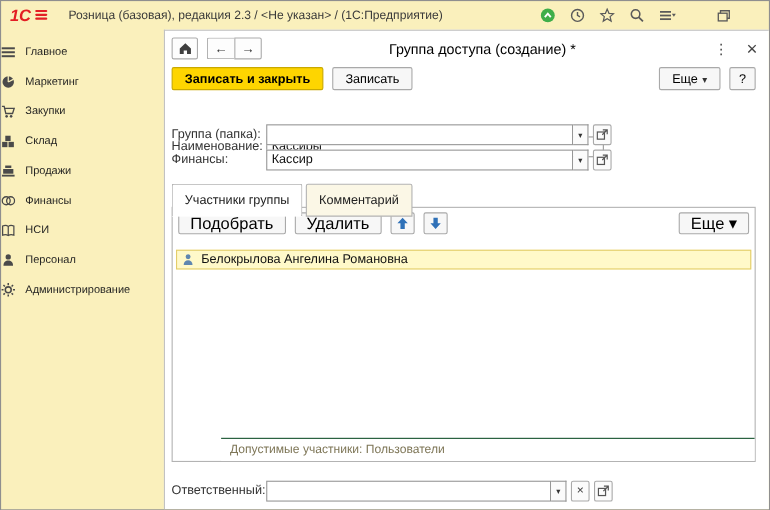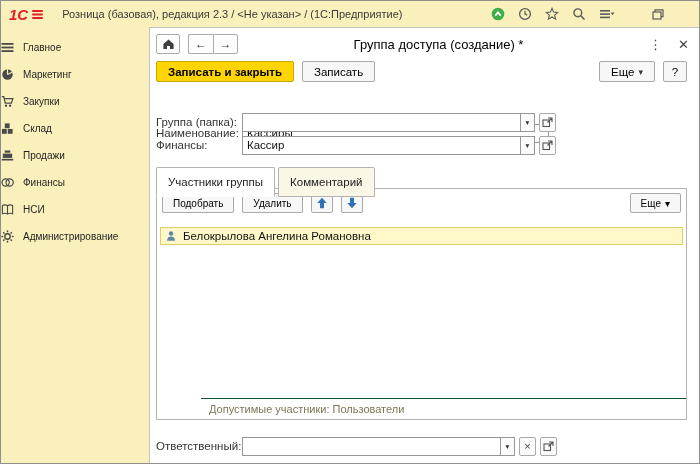--- a/index.html
+++ b/index.html
@@ -5,21 +5,21 @@
   * { box-sizing: border-box; margin: 0; padding: 0; }
   html,body { width:700px; height:464px; }
   body { font-family:"Liberation Sans", sans-serif; font-size:11.5px; color:#222; }
 
   .window { position:relative; width:700px; height:464px; background:#faf0bc;
             border:1px solid #8f8f8f; overflow:hidden; }
 
   
   .titlebar { position:absolute; left:0; top:0; width:100%; height:26px;
               display:flex; align-items:center; padding:0 8px; }
-  .logo { display:flex; align-items:center; gap:3px; }
+  .logo { display:flex; gap:3px; }
   .logo-text { color:#e31e24; font-weight:bold; font-style:italic; font-size:15px; line-height:1; }
   .app-title { font-size:11px; color:#3a3a3a; margin-left:18px; white-space:nowrap; }
   .tb-icons { position:absolute; left:490px; top:0; height:26px; display:flex; gap:13px; align-items:center; }
   .tb-win { position:absolute; right:34px; top:0; height:26px; display:flex; align-items:center; }
   .tb-btn { background:none; border:none; padding:0; cursor:pointer; display:flex; align-items:center; }
 
   
   .sidebar { position:absolute; left:0; top:26px; width:148px; bottom:0; padding-top:7px; }
   .side-item { display:flex; align-items:center; gap:9px; height:27px; 
                font-size:10px; color:#1f1f1f; cursor:pointer; }
@@ -65,21 +65,21 @@
   
   .tabs { position:absolute; top:139px; left:6px; z-index:3; display:flex; gap:3px; align-items:flex-end; }
   .tab { border:1px solid #b3b3b3; background:#fbf7e6; padding:14px 11px; font-size:11.5px;
          border-radius:2px 2px 0 0; height:21px; display:flex; align-items:center; cursor:pointer; }
   .tab.active { background:#fff; height:22px; border-bottom:1px solid #fff; }
 
   .panel { position:absolute; top:160px; left:6px; right:12px; bottom:43px;
            border:1px solid #b3b3b3; background:#fff; }
   .panel-bar { display:flex; gap:8px; align-items:center; padding:4px 5px 3px; }
   .btn-sm { height:20px; border:1px solid #a9a9a9; background:#f7f7f7; border-radius:2px;
-            font-size:10px; padding:0 10px; cursor:pointer; font-family:inherit;
+            font-size:15px; padding:0 10px; cursor:pointer; font-family:inherit;
             display:flex; align-items:center; gap:4px;text-align:right; }
   .arrow-btn { width:22px; justify-content:center; padding:0; }
   .panel-list { position:absolute; top:28px; left:0; right:0; bottom:21px; padding:10px 3px 0; overflow:hidden; }
   .row-selected { display:flex; align-items:center; gap:6px; height:18px; background:#fff9c9;
                   border:1px solid #e3cd6a; padding:0 4px; font-size:11.5px; color:#111; cursor:pointer; }
   .panel-footer { position:absolute; left:0; right:0; bottom:0; height:21px; border-top:1px solid #14532d;
                   display:flex; align-items:center; padding:0 8px; font-size:11px; color:#7e7657;
                   background:#fff;margin-left:44px; }
 </style>
 </head>
@@ -189,20 +189,27 @@
         <circle cx="9.3" cy="7" r="3.9" fill="none" stroke="#4a4a4a" stroke-width="1.3"></circle>
       </svg>
       <span>Финансы</span>
     </div>
     <div class="side-item">
       <svg width="13" height="13" viewBox="0 0 14 14">
         <path d="M7 3 C5.5 1.8 3 2 1.5 2.6 V11.6 C3 11 5.5 10.9 7 12 C8.5 10.9 11 11 12.5 11.6 V2.6 C11 2 8.5 1.8 7 3 Z" fill="none" stroke="#4a4a4a" stroke-width="1.2"></path>
         <line x1="7" y1="3" x2="7" y2="12" stroke="#4a4a4a" stroke-width="1.2"></line>
       </svg>
       <span>НСИ</span>
+    </div>
+    <div class="side-item">
+      <svg width="13" height="13" viewBox="0 0 14 14">
+        <circle cx="7" cy="3.8" r="2.6" fill="#4a4a4a"></circle>
+        <path d="M2.3 12.4 c0 -3.4 2.1 -5 4.7 -5 s4.7 1.6 4.7 5 Z" fill="#4a4a4a"></path>
+      </svg>
+      <span>Персонал</span>
     </div>
     <div class="side-item">
       <svg width="13" height="13" viewBox="0 0 14 14">
         <circle cx="7" cy="7" r="2.9" fill="none" stroke="#4a4a4a" stroke-width="1.5"></circle>
         <g stroke="#4a4a4a" stroke-width="1.5">
           <line x1="7" y1="0.4" x2="7" y2="2.4"></line>
             <line x1="7" y1="11.6" x2="7" y2="13.6"></line>
           <line x1="0.4" y1="7" x2="2.4" y2="7"></line>
             <line x1="11.6" y1="7" x2="13.6" y2="7"></line>
           <line x1="2.3" y1="2.3" x2="3.7" y2="3.7"></line>

